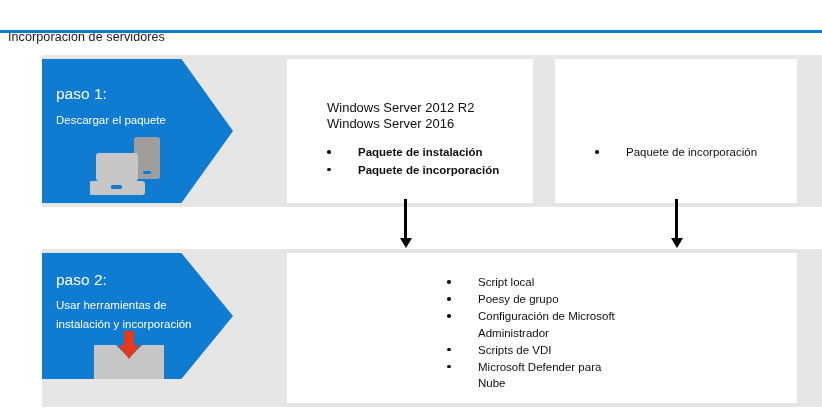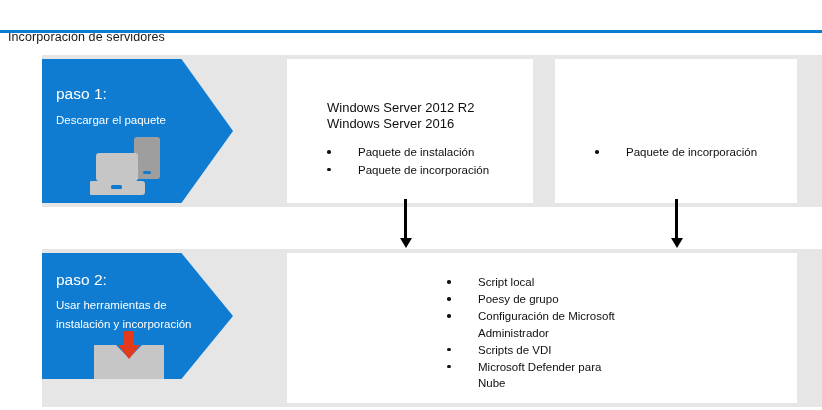--- a/index.html
+++ b/index.html
@@ -130,21 +130,21 @@
   ul.bullets li::before {
     content: "";
     position: absolute;
     left: 0px;
     top: 6px;
     width: 3.5px;
     height: 3.5px;
     background: #111111;
     border-radius: 50%;
   }
-  #bullets-legacy { left: 40px; top: 85px; }
+  #bullets-legacy { left: 40px; top: 85px; font-weight: bold; }
   #bullets-modern { left: 40px; top: 85px; }
   #bullets-tools  { left: 160px; top: 21px; }
   #bullets-tools li { line-height: 16.5px; margin-bottom: 0.5px; }
 
   
   .arrow {
     position: absolute;
     width: 3px;
     background: #000000;
   }

